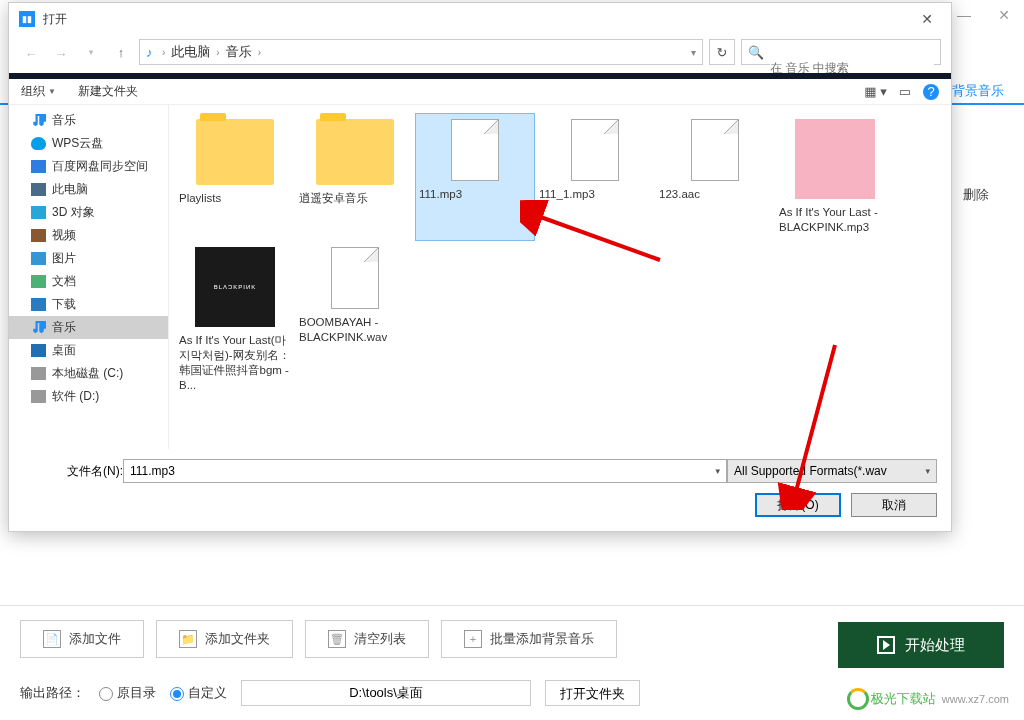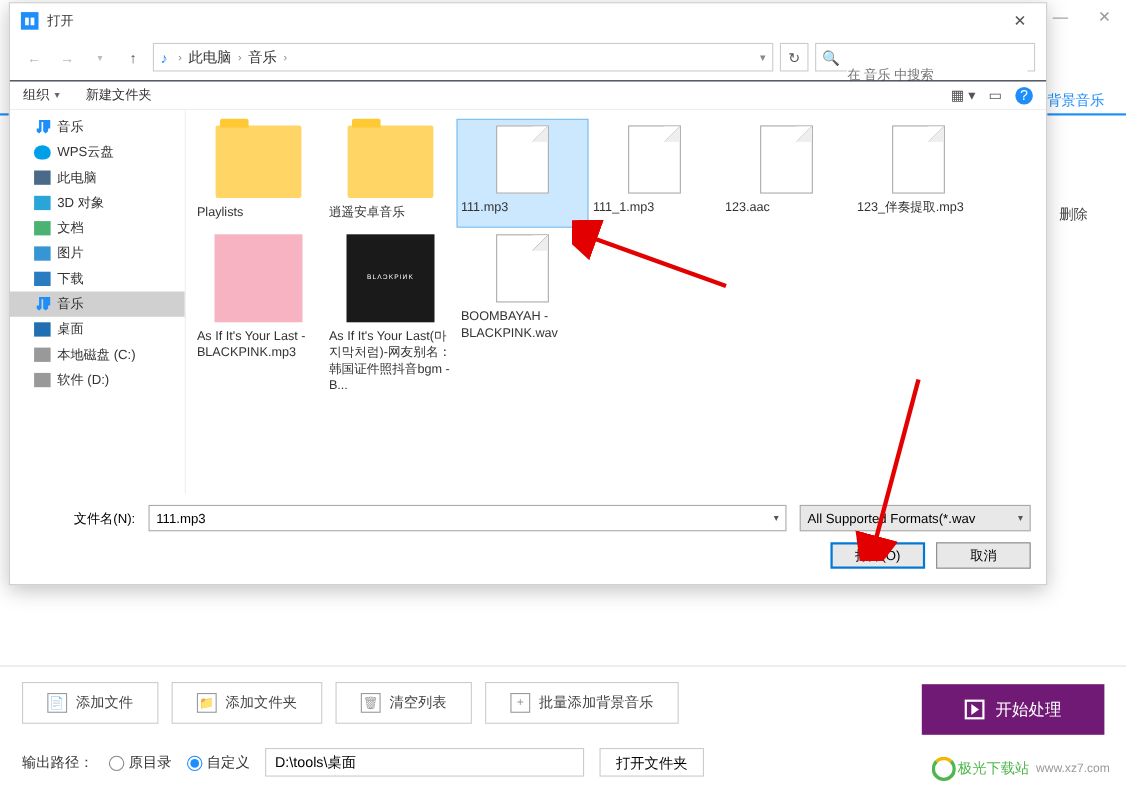--- a/index.html
+++ b/index.html
@@ -10,28 +10,28 @@
 .bg-titlebar { position: absolute; top: 0; right: 0; height: 30px; display: flex; align-items: center; color: #999; }
 .bg-titlebar span { width: 40px; text-align: center; font-size: 14px; }
 .bg-tab { position: absolute; top: 82px; right: 20px; color: #1e8ffa; font-size: 13px; }
 .bg-tabline { position: absolute; top: 103px; left: 0; right: 0; height: 2px; background: #1e8ffa; }
 .bg-del { position: absolute; top: 186px; right: 35px; color: #444; font-size: 13px; }
 
 .bottom-bar { position: absolute; bottom: 0; left: 0; right: 0; height: 115px; padding: 14px 20px 10px; border-top: 1px solid #e0e0e0; background: #fff; }
 .bottom-row1 { display: flex; gap: 12px; align-items: center; }
 .btn-outline { display: flex; align-items: center; gap: 8px; border: 1px solid #ccc; background: #fff; padding: 8px 22px; font-size: 13px; color: #444; cursor: pointer; height: 38px; }
 .btn-outline .ico { width: 18px; height: 18px; border: 1px solid #999; display: flex; align-items: center; justify-content: center; font-size: 11px; color: #999; }
-.btn-start { position: absolute; right: 20px; bottom: 52px; width: 166px; height: 46px; background: #701a75; color: #fff; display: flex; align-items: center; justify-content: center; gap: 10px; font-size: 15px; cursor: pointer; }
+.btn-start { position: absolute; right: 20px; bottom: 52px; width: 166px; height: 46px; background: #14532d; color: #fff; display: flex; align-items: center; justify-content: center; gap: 10px; font-size: 15px; cursor: pointer; }
 .btn-start .play { width: 18px; height: 18px; border: 2px solid #fff; position: relative; }
 .btn-start .play::after { content: ''; position: absolute; left: 4px; top: 2px; border-left: 7px solid #fff; border-top: 5px solid transparent; border-bottom: 5px solid transparent; }
 .bottom-row2 { display: flex; align-items: center; gap: 14px; margin-top: 22px; font-size: 13px; color: #333; }
 .radio { width: 14px; height: 14px; border: 1px solid #888; border-radius: 50%; display: inline-block; vertical-align: middle; margin-right: 4px; position: relative; }
 .radio.checked { border-color: #1e8ffa; }
 .radio.checked::after { content: ''; position: absolute; width: 8px; height: 8px; background: #1e8ffa; border-radius: 50%; top: 2px; left: 2px; }
-.path-input { border: 1px solid #ccc; padding: 4px 8px; width: 290px; font-size: 13px; height: 26px; }
+.path-input { border: 1px solid #ccc; padding: 4px 8px; width: 290px; font-size: 13px; height: 26px; text-align: center; }
 .path-btn { border: 1px solid #ccc; padding: 4px 14px; font-size: 13px; background: #fff; height: 26px; }
 .watermark { position: absolute; right: 15px; bottom: 10px; font-size: 13px; color: #4eb64e; display: flex; align-items: center; gap: 2px; text-align: right; }
 .watermark .spin { width: 22px; height: 22px; border: 3px solid #4eb64e; border-top-color: #f7b500; border-radius: 50%; }
 .watermark .url { color: #999; font-size: 11px; margin-left: 4px; }
 
 
 .dialog { position: absolute; top: 2px; left: 8px; width: 944px; height: 530px; background: #fff; border: 1px solid #ccc; box-shadow: 0 4px 18px rgba(0,0,0,.25); display: flex; flex-direction: column; }
 .dlg-title { display: flex; align-items: center; padding: 6px 10px; font-size: 12px; color: #333; }
 .dlg-title .logo { width: 16px; height: 16px; background: #1e8ffa; margin-right: 8px; display: flex; align-items: center; justify-content: center; color: #fff; font-size: 9px; }
 .dlg-title .close { margin-left: auto; font-size: 14px; color: #555; cursor: pointer; padding: 2px 8px; }
@@ -41,21 +41,21 @@
 .nav-arr.enabled { color: #555; }
 .nav-path { flex: 1; display: flex; align-items: center; border: 1px solid #ccc; height: 26px; padding: 0 6px; gap: 2px; color: #333; }
 .nav-path .mus { width: 14px; height: 14px; color: #1e8ffa; }
 .nav-path .crumb { padding: 0 4px; cursor: pointer; }
 .nav-path .sep { color: #888; font-size: 10px; }
 .nav-path .dd { margin-left: auto; color: #888; font-size: 10px; }
 .nav-refresh { width: 26px; height: 26px; border: 1px solid #ccc; display: flex; align-items: center; justify-content: center; font-size: 13px; color: #555; cursor: pointer; }
 .nav-search { width: 200px; height: 26px; border: 1px solid #ccc; display: flex; align-items: center; padding: 0 6px; color: #888; gap: 6px; }
 .nav-search input { border: none; outline: none; flex: 1; font-size: 12px; margin-top: 32px; }
 
-.dlg-tool { display: flex; align-items: center; padding: 4px 12px; border-top: 1px solid #0f172a; border-bottom: 1px solid #eee; font-size: 12px; color: #333; }
+.dlg-tool { display: flex; align-items: center; padding: 4px 12px; border-top: 6px solid #0f172a; border-bottom: 1px solid #eee; font-size: 12px; color: #333; }
 .dlg-tool .titem { margin-right: 22px; cursor: pointer; display: flex; align-items: center; gap: 3px; }
 .dlg-tool .titem .dd { font-size: 8px; color: #666; }
 .dlg-tool .right { margin-left: auto; display: flex; align-items: center; gap: 12px; color: #555; }
 .dlg-tool .right span { cursor: pointer; font-size: 13px; }
 .help-ico { width: 16px; height: 16px; border-radius: 50%; background: #1e8ffa; color: #fff; font-size: 11px; display: flex; align-items: center; justify-content: center; }
 
 .dlg-body { flex: 1; display: flex; overflow: hidden; }
 .tree { width: 160px; border-right: 1px solid #eee; padding: 4px 0; font-size: 12px; color: #333; overflow: hidden; }
 .tree-item { display: flex; align-items: center; padding: 3px 8px 3px 22px; gap: 6px; cursor: pointer; white-space: nowrap; overflow: hidden; }
 .tree-item.lvl1 { padding-left: 22px; }
@@ -80,21 +80,21 @@
 .file .thumb { width: 78px; height: 66px; margin: 0 auto 6px; display: flex; align-items: center; justify-content: center; position: relative; }
 .file .thumb.folder { background: #ffd566; border-radius: 2px; position: relative; }
 .file .thumb.folder::before { content: ''; position: absolute; top: -6px; left: 4px; width: 26px; height: 8px; background: #ffc933; border-radius: 2px 2px 0 0; }
 .file .thumb.doc { background: #fff; border: 1px solid #aaa; width: 48px; height: 62px; position: relative; }
 .file .thumb.doc::before { content: ''; position: absolute; top: 0; right: 0; width: 14px; height: 14px; background: linear-gradient(135deg, #fff 48%, #aaa 50%, #eee 52%); }
 .file .thumb.album-pink { background: #f7b3c2; width: 80px; height: 80px; }
 .file .thumb.album-black { background: #1a1a1a; width: 80px; height: 80px; display: flex; align-items: center; justify-content: center; color: #fff; font-size: 6px; letter-spacing: 1px; }
 .file .label { line-height: 1.3; word-break: break-word; max-height: 62px; overflow: hidden; }
 
 .dlg-foot { padding: 10px 14px 14px; font-size: 12px; }
-.foot-row1 { display: flex; align-items: center; gap: 12px; }
+.foot-row1 { display: flex; align-items: center; gap: 0; }
 .foot-row1 label { width: 100px; text-align: right; }
 .foot-combo { flex: 1; border: 1px solid #aaa; height: 24px; padding: 0 6px; display: flex; align-items: center; }
 .foot-combo .dd { margin-left: auto; font-size: 9px; color: #555; }
 .foot-filter { width: 210px; border: 1px solid #aaa; height: 24px; padding: 0 6px; display: flex; align-items: center; background: #e8e8e8; }
 .foot-filter .dd { margin-left: auto; font-size: 9px; color: #555; }
 .foot-row2 { display: flex; justify-content: flex-end; gap: 10px; margin-top: 10px; }
 .btn-win { width: 86px; height: 24px; border: 1px solid #888; background: #e8e8e8; font-size: 12px; cursor: pointer; }
 .btn-win.primary { border: 2px solid #0078d7; }
 
 
@@ -195,34 +195,42 @@
     <div class="tree">
       <div class="tree-item">
           <span class="tree-ico ico-music"></span>
           <span>音乐</span>
         </div>
       <div class="tree-item">
           <span class="tree-ico ico-cloud"></span>
           <span>WPS云盘</span>
         </div>
       <div class="tree-item">
+          <span class="tree-ico ico-bd"></span>
+          <span>百度网盘同步空间</span>
+        </div>
+      <div class="tree-item">
           <span class="tree-ico ico-pc"></span>
           <span>此电脑</span>
         </div>
       <div class="tree-item lvl1">
           <span class="tree-ico ico-3d"></span>
           <span>3D 对象</span>
         </div>
       <div class="tree-item lvl1">
+          <span class="tree-ico ico-vid"></span>
+          <span>视频</span>
+        </div>
+      <div class="tree-item lvl1">
+          <span class="tree-ico ico-pic"></span>
+          <span>图片</span>
+        </div>
+      <div class="tree-item lvl1">
           <span class="tree-ico ico-doc"></span>
           <span>文档</span>
-        </div>
-      <div class="tree-item lvl1">
-          <span class="tree-ico ico-pic"></span>
-          <span>图片</span>
         </div>
       <div class="tree-item lvl1">
           <span class="tree-ico ico-dl"></span>
           <span>下载</span>
         </div>
       <div class="tree-item lvl1 sel">
           <span class="tree-ico ico-music"></span>
           <span>音乐</span>
         </div>
       <div class="tree-item lvl1">
@@ -253,24 +261,20 @@
             <div class="thumb doc"></div>
             <div class="label">111.mp3</div>
           </div>
           <div class="file">
             <div class="thumb doc"></div>
             <div class="label">111_1.mp3</div>
           </div>
           <div class="file">
             <div class="thumb doc"></div>
             <div class="label">123.aac</div>
-          </div>
-          <div class="file">
-            <div class="thumb doc"></div>
-            <div class="label">123_伴奏提取.mp3</div>
           </div>
           <div class="file">
             <div class="thumb album-pink"></div>
             <div class="label">As If It's Your Last - BLACKPINK.mp3</div>
           </div>
           <div class="file">
             <div class="thumb album-black">BLΛƆKPIИK</div>
             <div class="label">As If It's Your Last(마지막처럼)-网友别名：韩国证件照抖音bgm - B...</div>
           </div>
           <div class="file">

